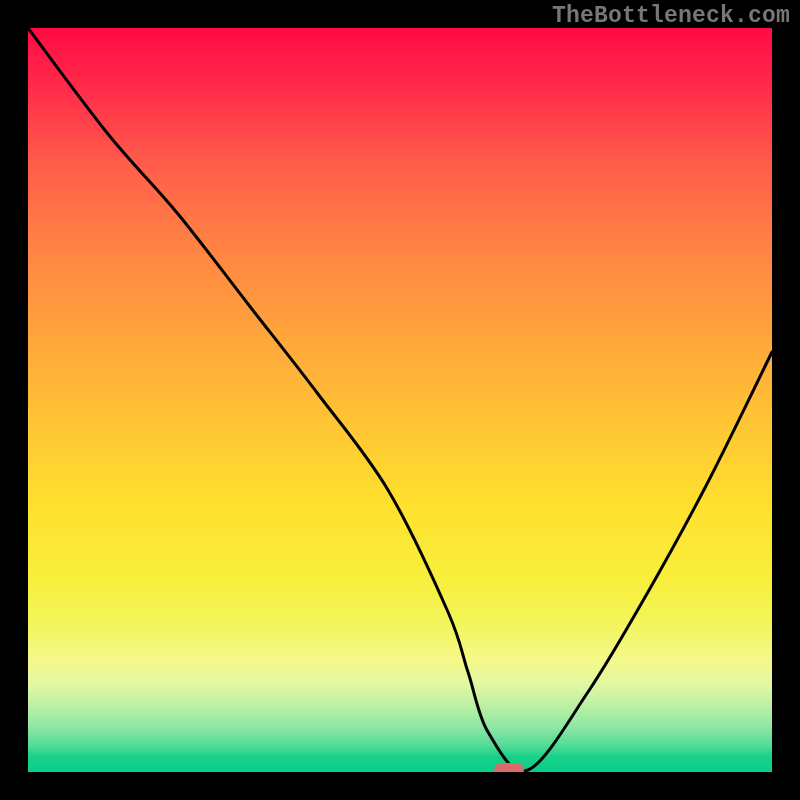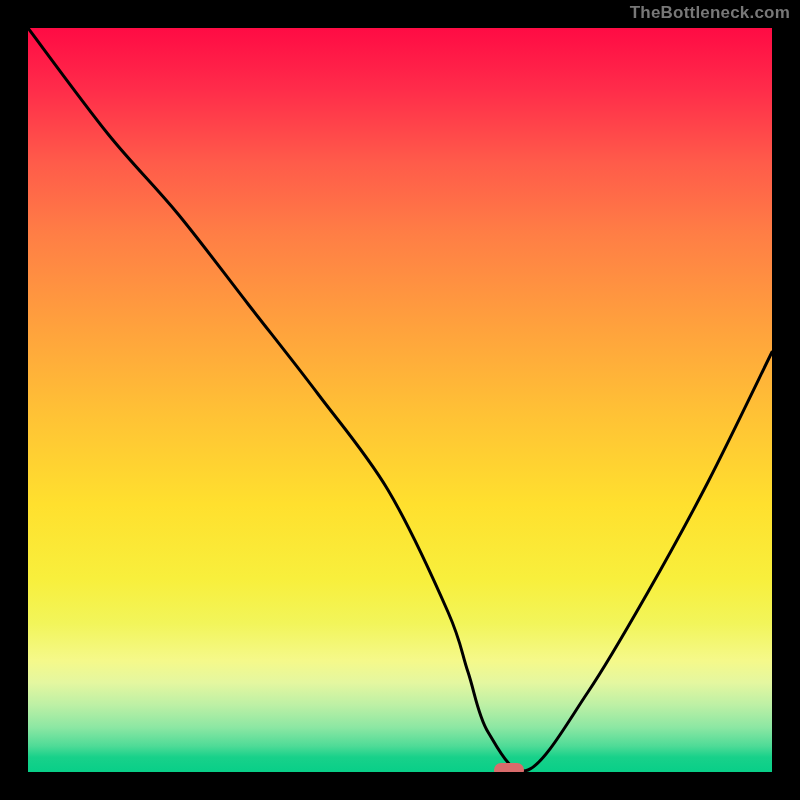--- a/index.html
+++ b/index.html
@@ -54,22 +54,22 @@
     position: absolute;
     width: 30px;
     height: 14px;
     border-radius: 7px;
     background: #d96b6b;
   }
   .watermark {
     position: absolute;
     top: 3px;
     right: 10px;
-    font-family: Liberation Sans, sans-serif;
-    font-size: 17px;
+    font-family: Liberation Mono, monospace;
+    font-size: 23px;
     font-weight: bold;
     color: #777;
     letter-spacing: 0.2px;
   }
 </style>
 </head>
 <body>
 
 <div class="canvas">
   <div class="plot-area">

